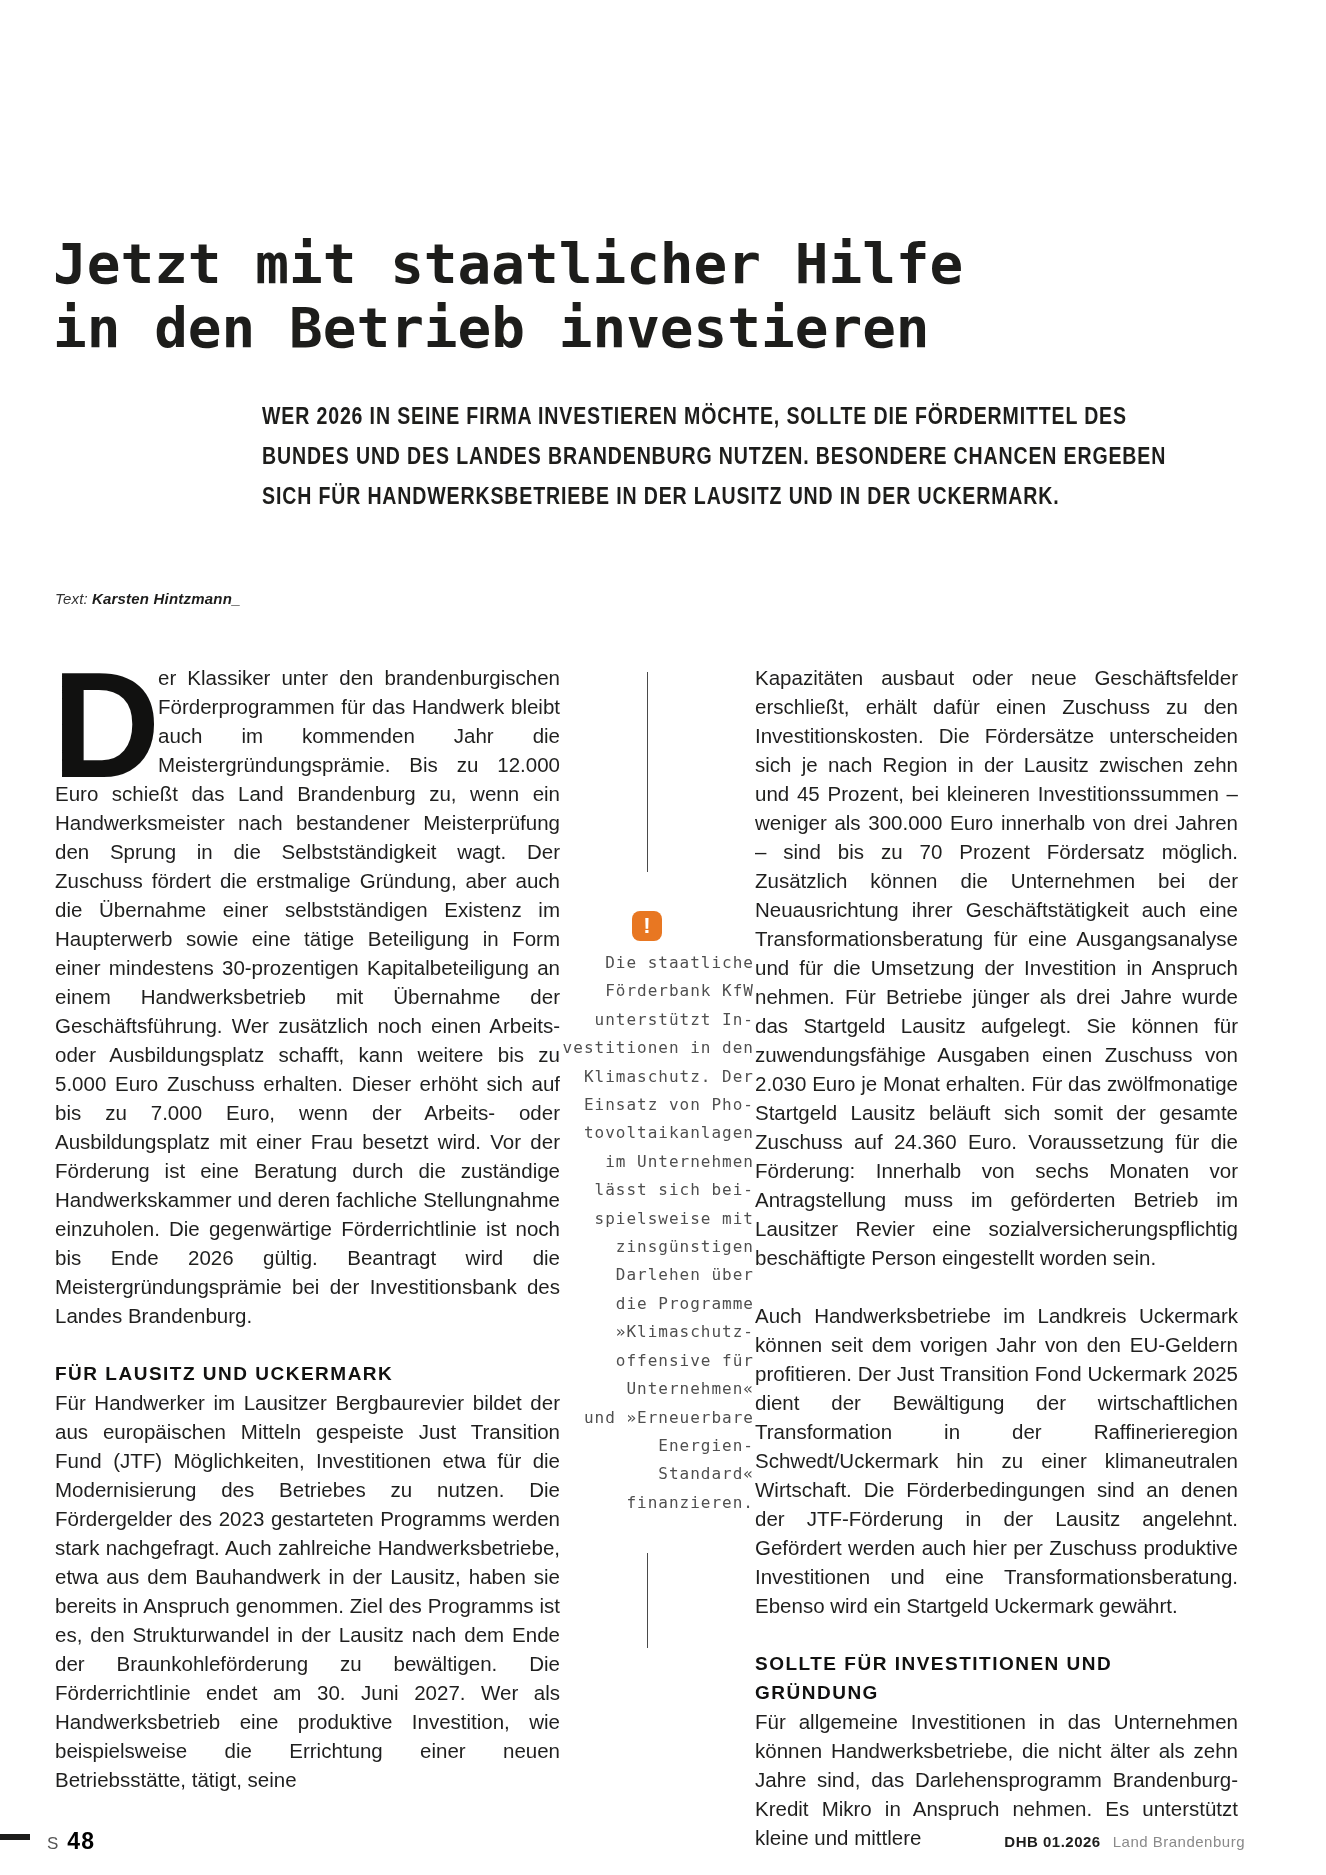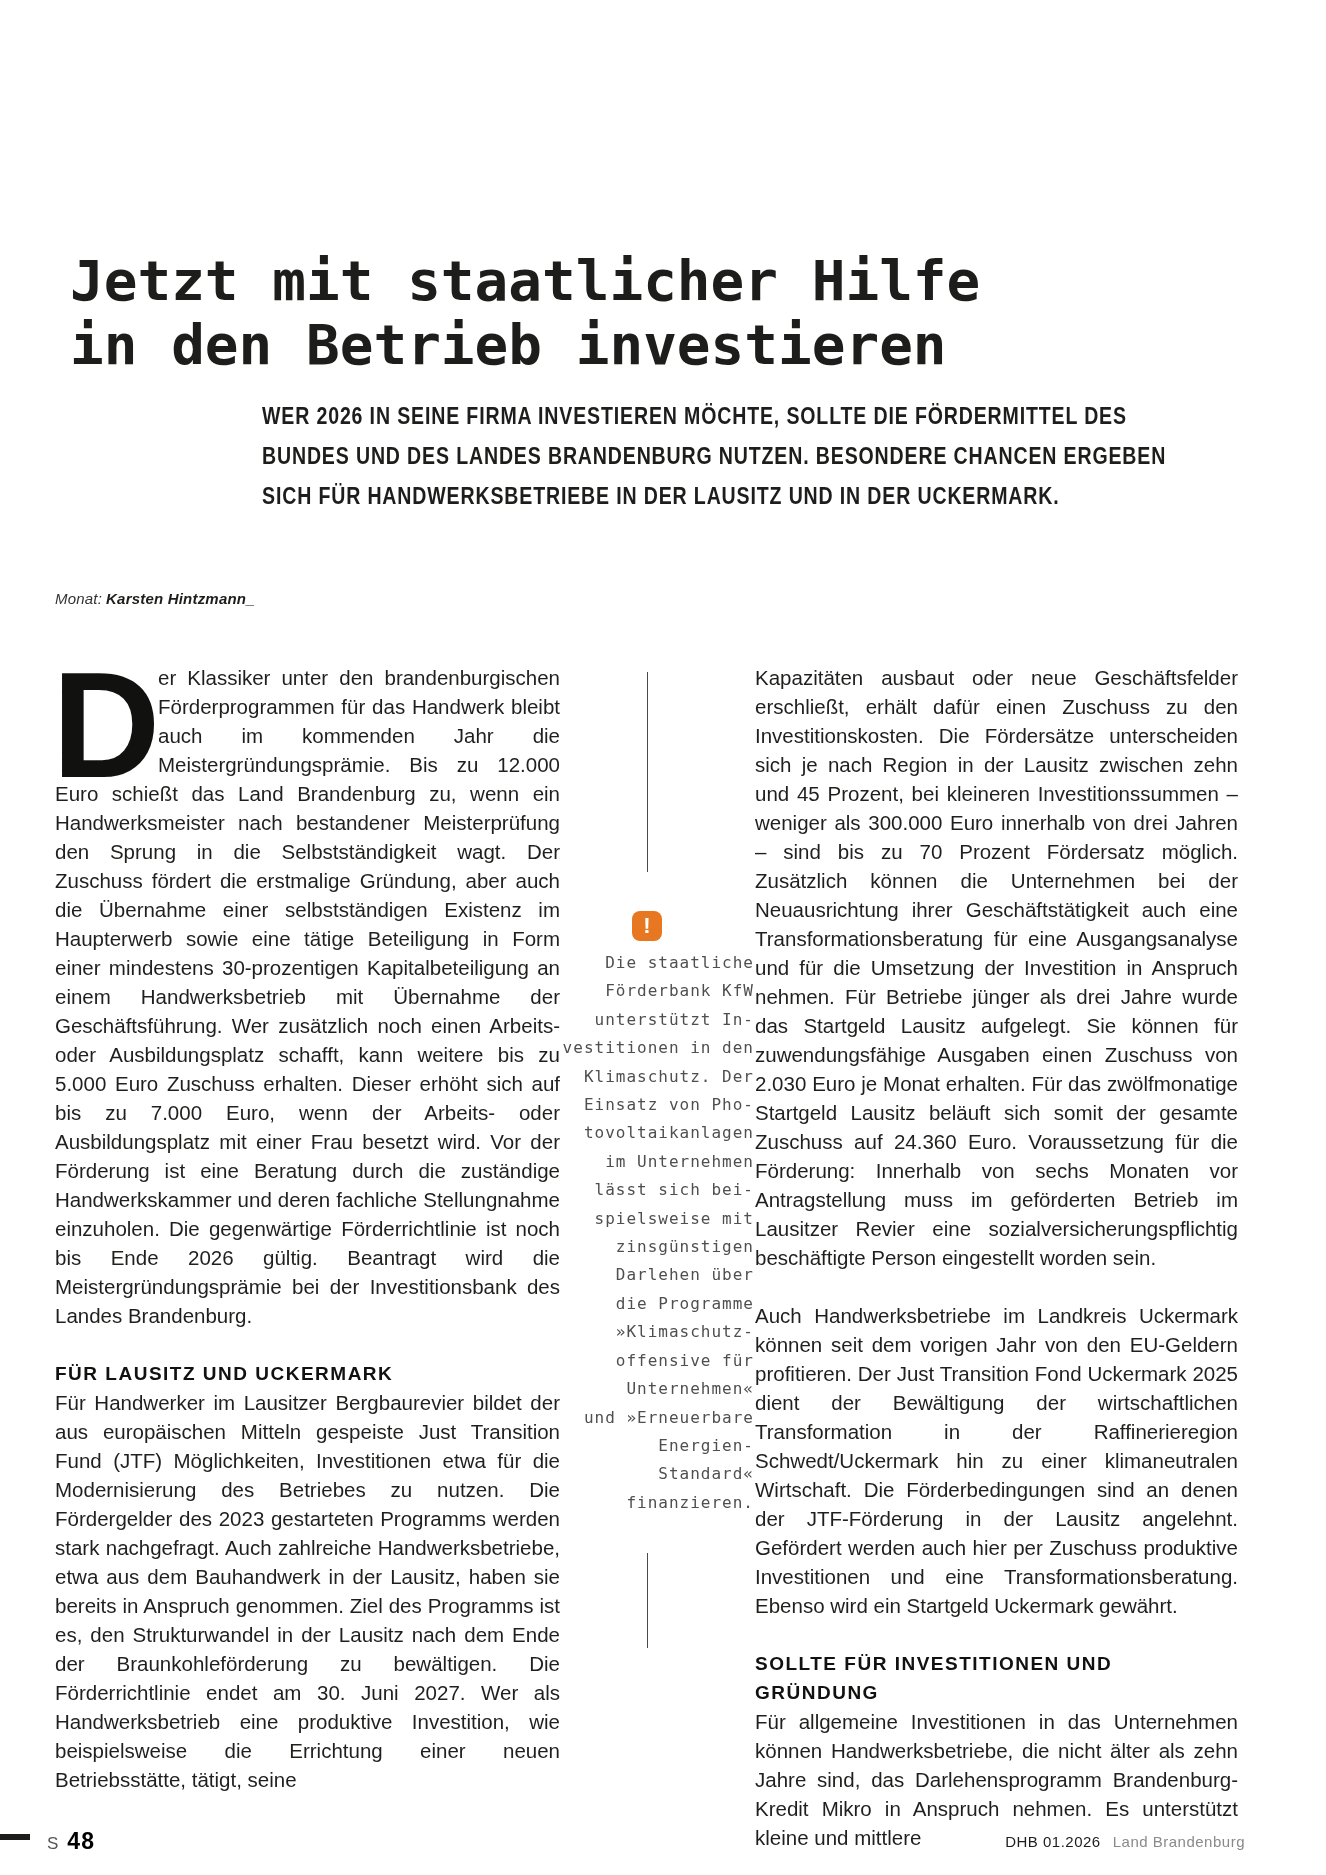--- a/index.html
+++ b/index.html
@@ -154,37 +154,37 @@
   .footer-left .page-no { font-size: 23px; font-weight: 700; color: #000000; margin-left: 8px; letter-spacing: 1px; }
 
   .footer-right {
     position: absolute;
     right: 81px;
     top: 1833px;
     font-size: 15px;
     display: flex;
     align-items: baseline;
   }
-  .footer-right .issue { font-weight: 400; color: #1d1d1b; letter-spacing: 0.5px; }
+  .footer-right .issue { font-weight: 700; color: #1d1d1b; letter-spacing: 0.5px; }
   .footer-right .region { color: #8a8a8a; margin-left: 12px; letter-spacing: 0.5px; }
 </style>
 </head>
 <body>
 
 <div class="page">
 
-  <h1 class="headline" style="margin:17px;">Jetzt mit staatlicher Hilfe
+  <h1 class="headline" style="margin:0;">Jetzt mit staatlicher Hilfe
 in den Betrieb investieren</h1>
 
   <div class="subheadline">WER 2026 IN SEINE FIRMA INVESTIEREN MÖCHTE, SOLLTE DIE FÖRDERMITTEL DES
 BUNDES UND DES LANDES BRANDENBURG NUTZEN. BESONDERE CHANCEN ERGEBEN
 SICH FÜR HANDWERKSBETRIEBE IN DER LAUSITZ UND IN DER UCKERMARK.</div>
 
   <div class="byline">
-    <span class="label">Monat:</span><span class="author">Karsten Hintzmann_</span>
+    <span class="label">Text:</span><span class="author">Karsten Hintzmann_</span>
   </div>
 
   <span class="dropcap">D</span>
 
   <div class="column col-left">
     <p><span class="dropcap-spacer"></span><span>er Klassiker unter den brandenburgischen Förderprogrammen für das Handwerk bleibt auch im kommenden Jahr die Meistergründungsprämie. Bis zu 12.000 Euro schießt das Land Brandenburg zu, wenn ein Handwerksmeister nach bestandener Meisterprüfung den Sprung in die Selbstständigkeit wagt. Der Zuschuss fördert die erstmalige Gründung, aber auch die Übernahme einer selbstständigen Existenz im Haupterwerb sowie eine tätige Beteiligung in Form einer mindestens 30-prozentigen Kapitalbeteiligung an einem Handwerksbetrieb mit Übernahme der Geschäftsführung. Wer zusätzlich noch einen Arbeits- oder Ausbildungsplatz schafft, kann weitere bis zu 5.000 Euro Zuschuss erhalten. Dieser erhöht sich auf bis zu 7.000 Euro, wenn der Arbeits- oder Ausbildungsplatz mit einer Frau besetzt wird. Vor der Förderung ist eine Beratung durch die zuständige Handwerkskammer und deren fachliche Stellungnahme einzuholen. Die gegenwärtige Förderrichtlinie ist noch bis Ende 2026 gültig. Beantragt wird die Meistergründungsprämie bei der Investitionsbank des Landes Brandenburg.</span></p>
     <h3 class="section-heading">FÜR LAUSITZ UND UCKERMARK</h3>
     <p>Für Handwerker im Lausitzer Bergbaurevier bildet der aus europäischen Mitteln gespeiste Just Transition Fund (JTF) Möglichkeiten, Investitionen etwa für die Modernisierung des Betriebes zu nutzen. Die Fördergelder des 2023 gestarteten Programms werden stark nachgefragt. Auch zahlreiche Handwerksbetriebe, etwa aus dem Bauhandwerk in der Lausitz, haben sie bereits in Anspruch genommen. Ziel des Programms ist es, den Strukturwandel in der Lausitz nach dem Ende der Braunkohleförderung zu bewältigen. Die Förderrichtlinie endet am 30. Juni 2027. Wer als Handwerksbetrieb eine produktive Investition, wie beispielsweise die Errichtung einer neuen Betriebsstätte, tätigt, seine</p>
   </div>
 

